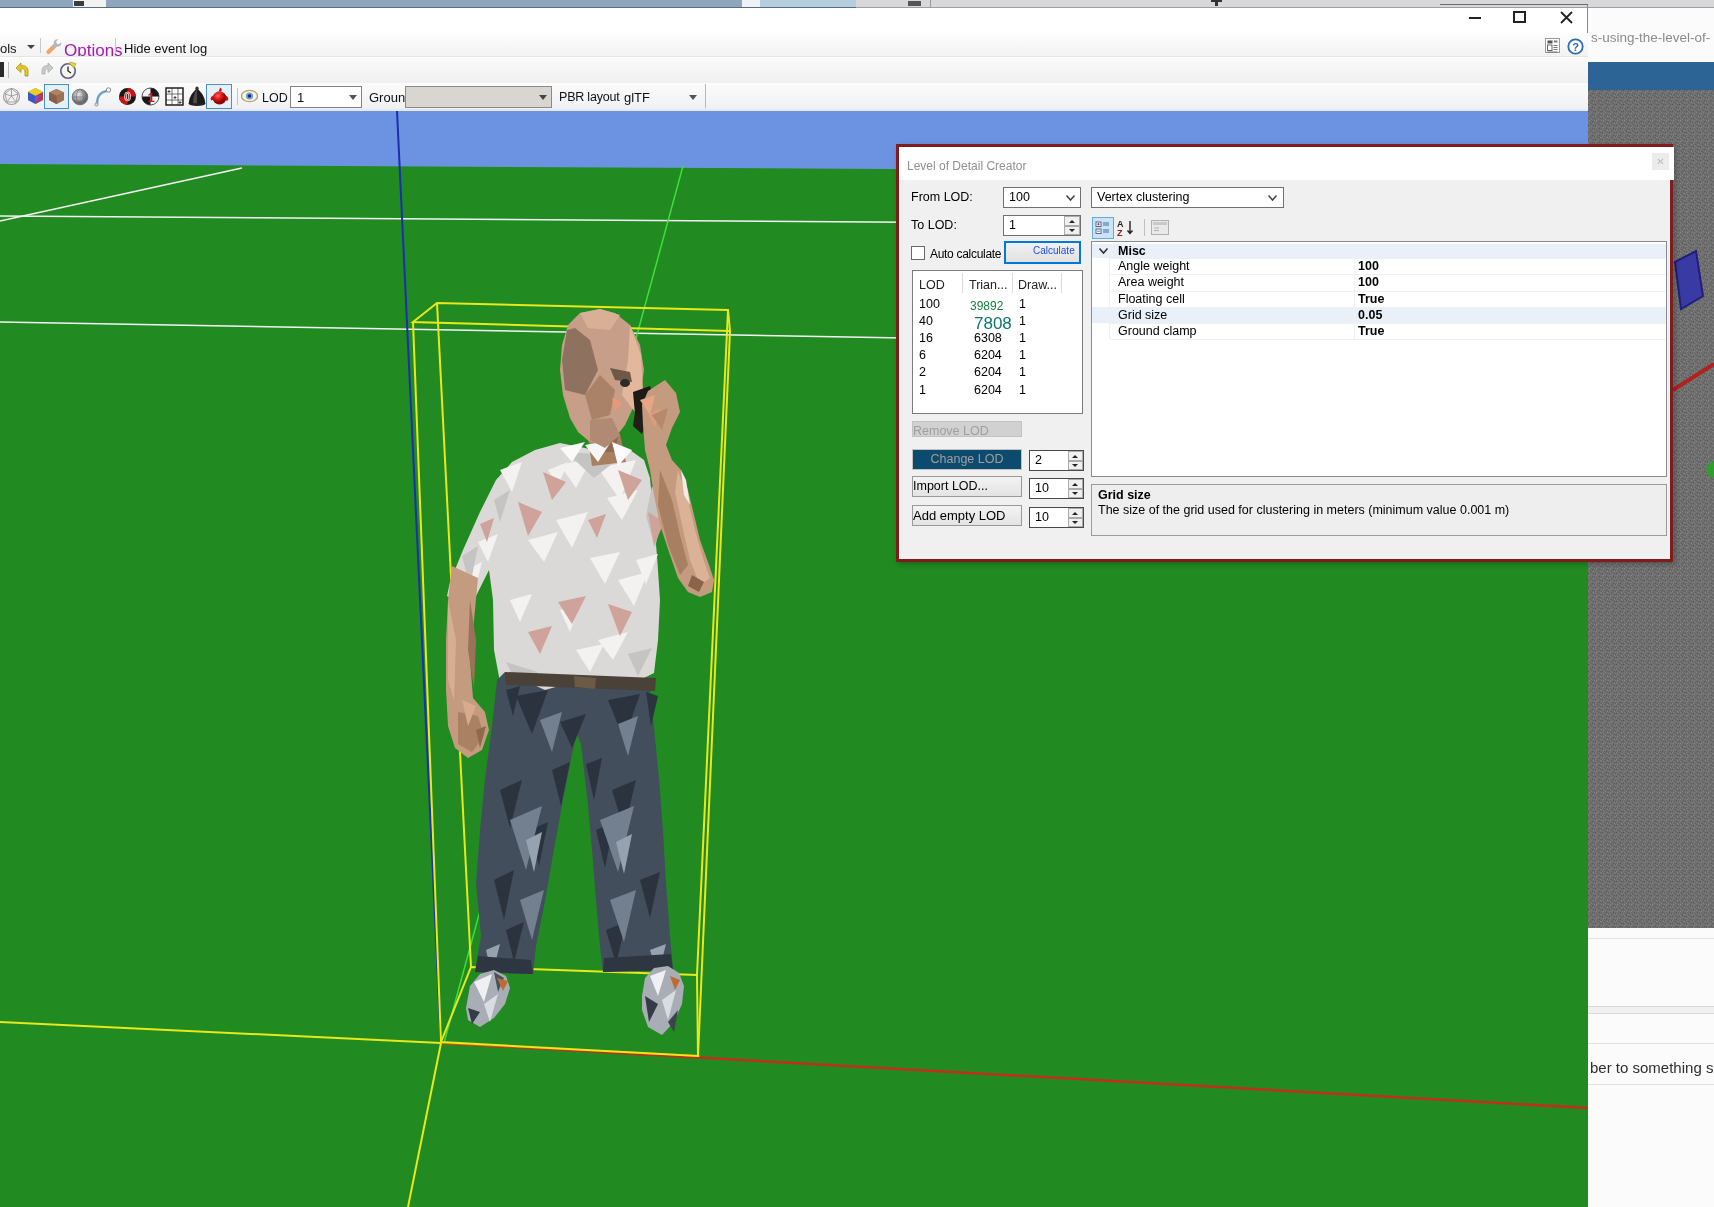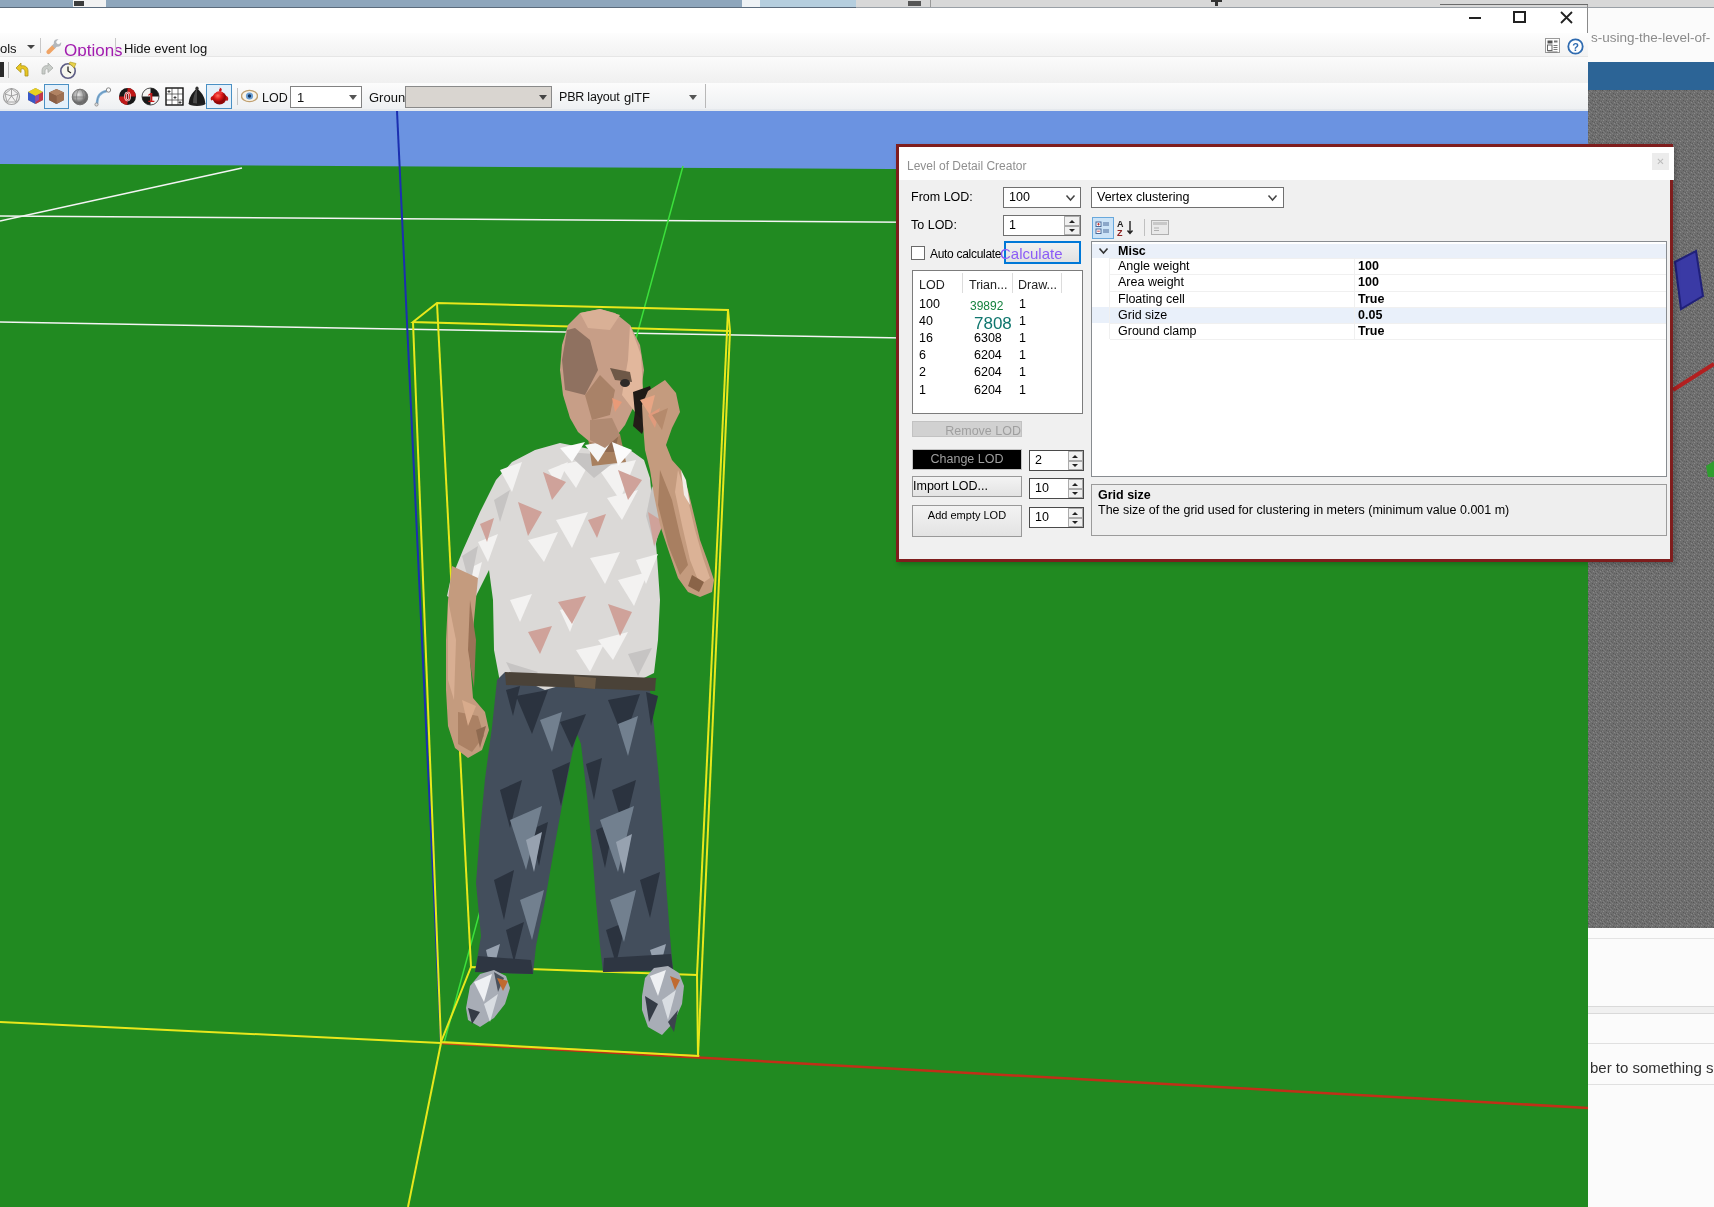--- a/index.html
+++ b/index.html
@@ -416,21 +416,21 @@
 <div class="abs" style="left:245px;top:72px;width:1px;height:17px;background:#c0c0c0"></div>
 <svg class="abs" style="left:252px;top:73px" width="19" height="16">
       <rect x="0.5" y="0.5" width="17" height="14" fill="#e9e9e9" stroke="#b0b0b0"></rect>
       <rect x="2" y="2" width="14" height="3" fill="#c8c8c8"></rect>
       <path d="M3 8 L8 8 M3 10.5 L8 10.5" stroke="#b0b0b0"></path>
     </svg>
 
 <div class="abs" style="left:12px;top:99px;width:14px;height:14px;background:#fff;border:1px solid #6a6a6a"></div>
 <div class="txt" style="left:31px;top:100px;font-size:12px;letter-spacing:-0.3px;color:#000">Auto calculate</div>
 <div class="abs" style="left:105px;top:94px;width:77px;height:23px;background:linear-gradient(#f1f1f1,#e1e1e1);border:2px solid #0078d7"></div>
-<div class="txt" style="left:101px;top:98px;font-size:15px;color:#8b5cf6">Calculate</div>
+<div class="txt" style="left:134px;top:98px;font-size:10px;color:#1d4ed8">Calculate</div>
 
 <div class="abs" style="left:13px;top:123px;width:171px;height:144px;background:#fff;border:1px solid #7c7c7c"></div>
 <div class="txt" style="left:20px;top:131px;font-size:12.5px;color:#222">LOD</div>
 <div class="txt" style="left:70px;top:131px;font-size:12.5px;color:#222">Trian...</div>
 <div class="txt" style="left:119px;top:131px;font-size:12.5px;color:#222">Draw...</div>
 <div class="abs" style="left:63px;top:126px;width:1px;height:20px;background:#dcdcdc"></div>
 <div class="abs" style="left:113px;top:126px;width:1px;height:20px;background:#dcdcdc"></div>
 <div class="abs" style="left:162px;top:126px;width:1px;height:20px;background:#dcdcdc"></div>
 <div class="txt" style="left:20px;top:150px;font-size:12.5px;color:#000">100</div>
     <div class="txt" style="left:71px;top:152px;font-size:12px;color:#15803d">39892</div>
@@ -444,24 +444,24 @@
 <div class="txt" style="left:20px;top:201px;font-size:12.5px;color:#000">6</div>
     <div class="txt" style="left:75px;top:201px;font-size:12.5px;color:#000">6204</div>
     <div class="txt" style="left:120px;top:201px;font-size:12.5px;color:#000">1</div>
 <div class="txt" style="left:20px;top:218px;font-size:12.5px;color:#000">2</div>
     <div class="txt" style="left:75px;top:218px;font-size:12.5px;color:#000">6204</div>
     <div class="txt" style="left:120px;top:218px;font-size:12.5px;color:#000">1</div>
 <div class="txt" style="left:20px;top:236px;font-size:12.5px;color:#000">1</div>
     <div class="txt" style="left:75px;top:236px;font-size:12.5px;color:#000">6204</div>
     <div class="txt" style="left:120px;top:236px;font-size:12.5px;color:#000">1</div>
 
-<div class="abs" style="left:13px;top:274px;width:110px;height:16px;background:#d1d1d1;border:1px solid #c2c2c2;color:#9f9f9f;font-size:12.5px;text-align:right;line-height:19px">Remove LOD</div>
-<div class="abs" style="left:13px;top:302px;width:110px;height:21px;background:#000000;border:1px solid #c2c2c2;color:#9f9f9f;font-size:12.5px;text-align:center;line-height:19px">Change LOD</div>
+<div class="abs" style="left:13px;top:274px;width:110px;height:16px;background:#d1d1d1;border:1px solid #c2c2c2;color:#9f9f9f;font-size:12.5px;text-align:left;line-height:19px">Remove LOD</div>
+<div class="abs" style="left:13px;top:302px;width:110px;height:21px;background:#0c4a6e;border:1px solid #c2c2c2;color:#9f9f9f;font-size:12.5px;text-align:center;line-height:19px">Change LOD</div>
 <div class="abs" style="left:13px;top:329px;width:110px;height:21px;background:linear-gradient(#f3f3f3,#e3e3e3);border:1px solid #999;color:#000;font-size:12.5px;line-height:19px">Import LOD...</div>
-<div class="abs" style="left:13px;top:358px;width:110px;height:32px;background:linear-gradient(#f3f3f3,#e3e3e3);border:1px solid #999;color:#000;font-size:11px;text-align:center;line-height:19px">Add empty LOD</div>
+<div class="abs" style="left:13px;top:358px;width:110px;height:21px;background:linear-gradient(#f3f3f3,#e3e3e3);border:1px solid #999;color:#000;font-size:13px;line-height:19px">Add empty LOD</div>
 <div class="abs" style="left:130px;top:303px;width:55px;height:21px;background:#fff;border:1px solid #4a4a4a"></div>
 <div class="txt" style="left:136px;top:306px;font-size:12.5px;color:#000">2</div>
 <div class="abs" style="left:169px;top:304px;width:15px;height:9.5px;background:#f0f0f0;border:1px solid #ababab"></div>
 <div class="abs" style="left:169px;top:313.5px;width:15px;height:9.5px;background:#f0f0f0;border:1px solid #ababab"></div>
 <svg class="abs" style="left:172px;top:307px" width="8" height="5">
       <path d="M1 4 L4 1 L7 4 Z" fill="#222"></path>
     </svg>
 <svg class="abs" style="left:172px;top:316px" width="8" height="5">
       <path d="M1 1 L4 4 L7 1 Z" fill="#222"></path>
     </svg>

